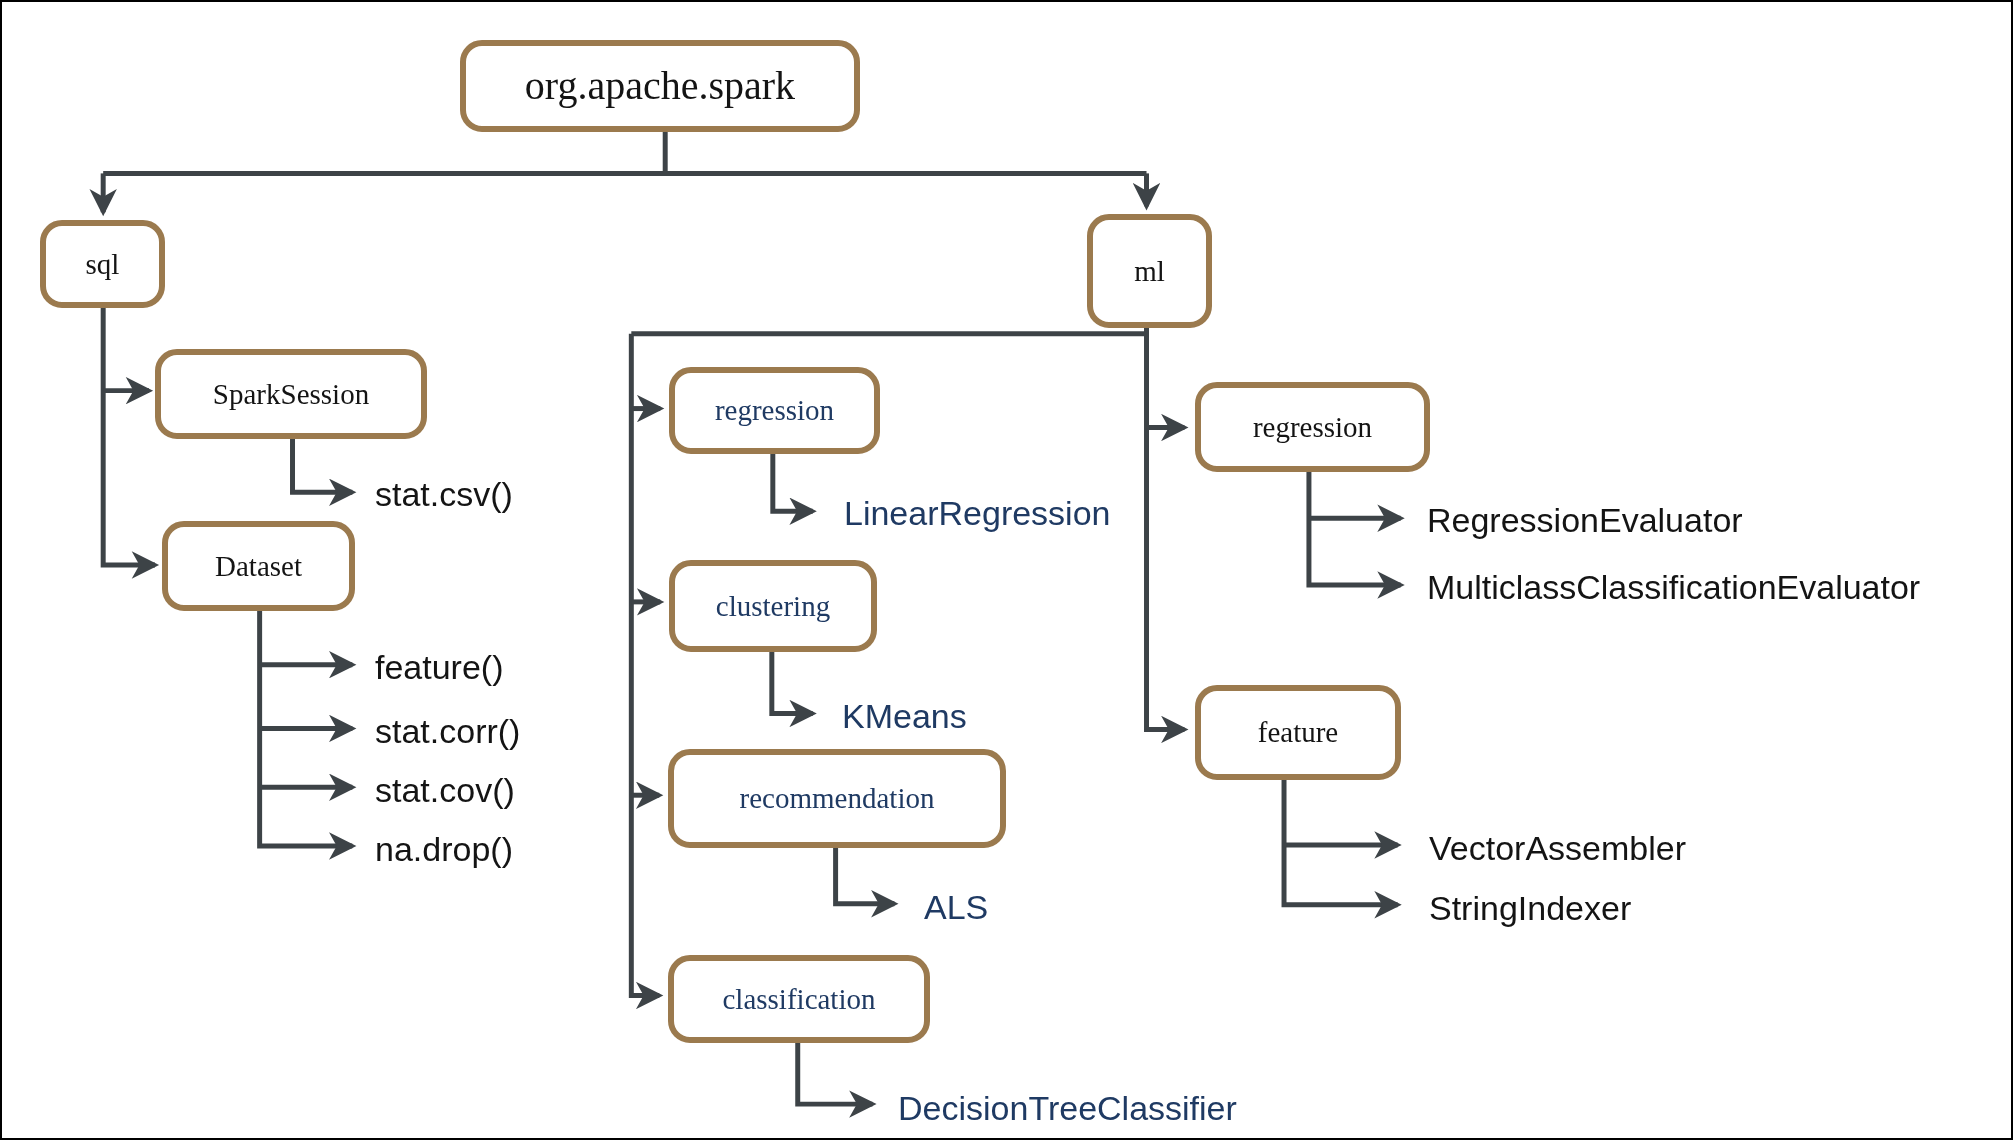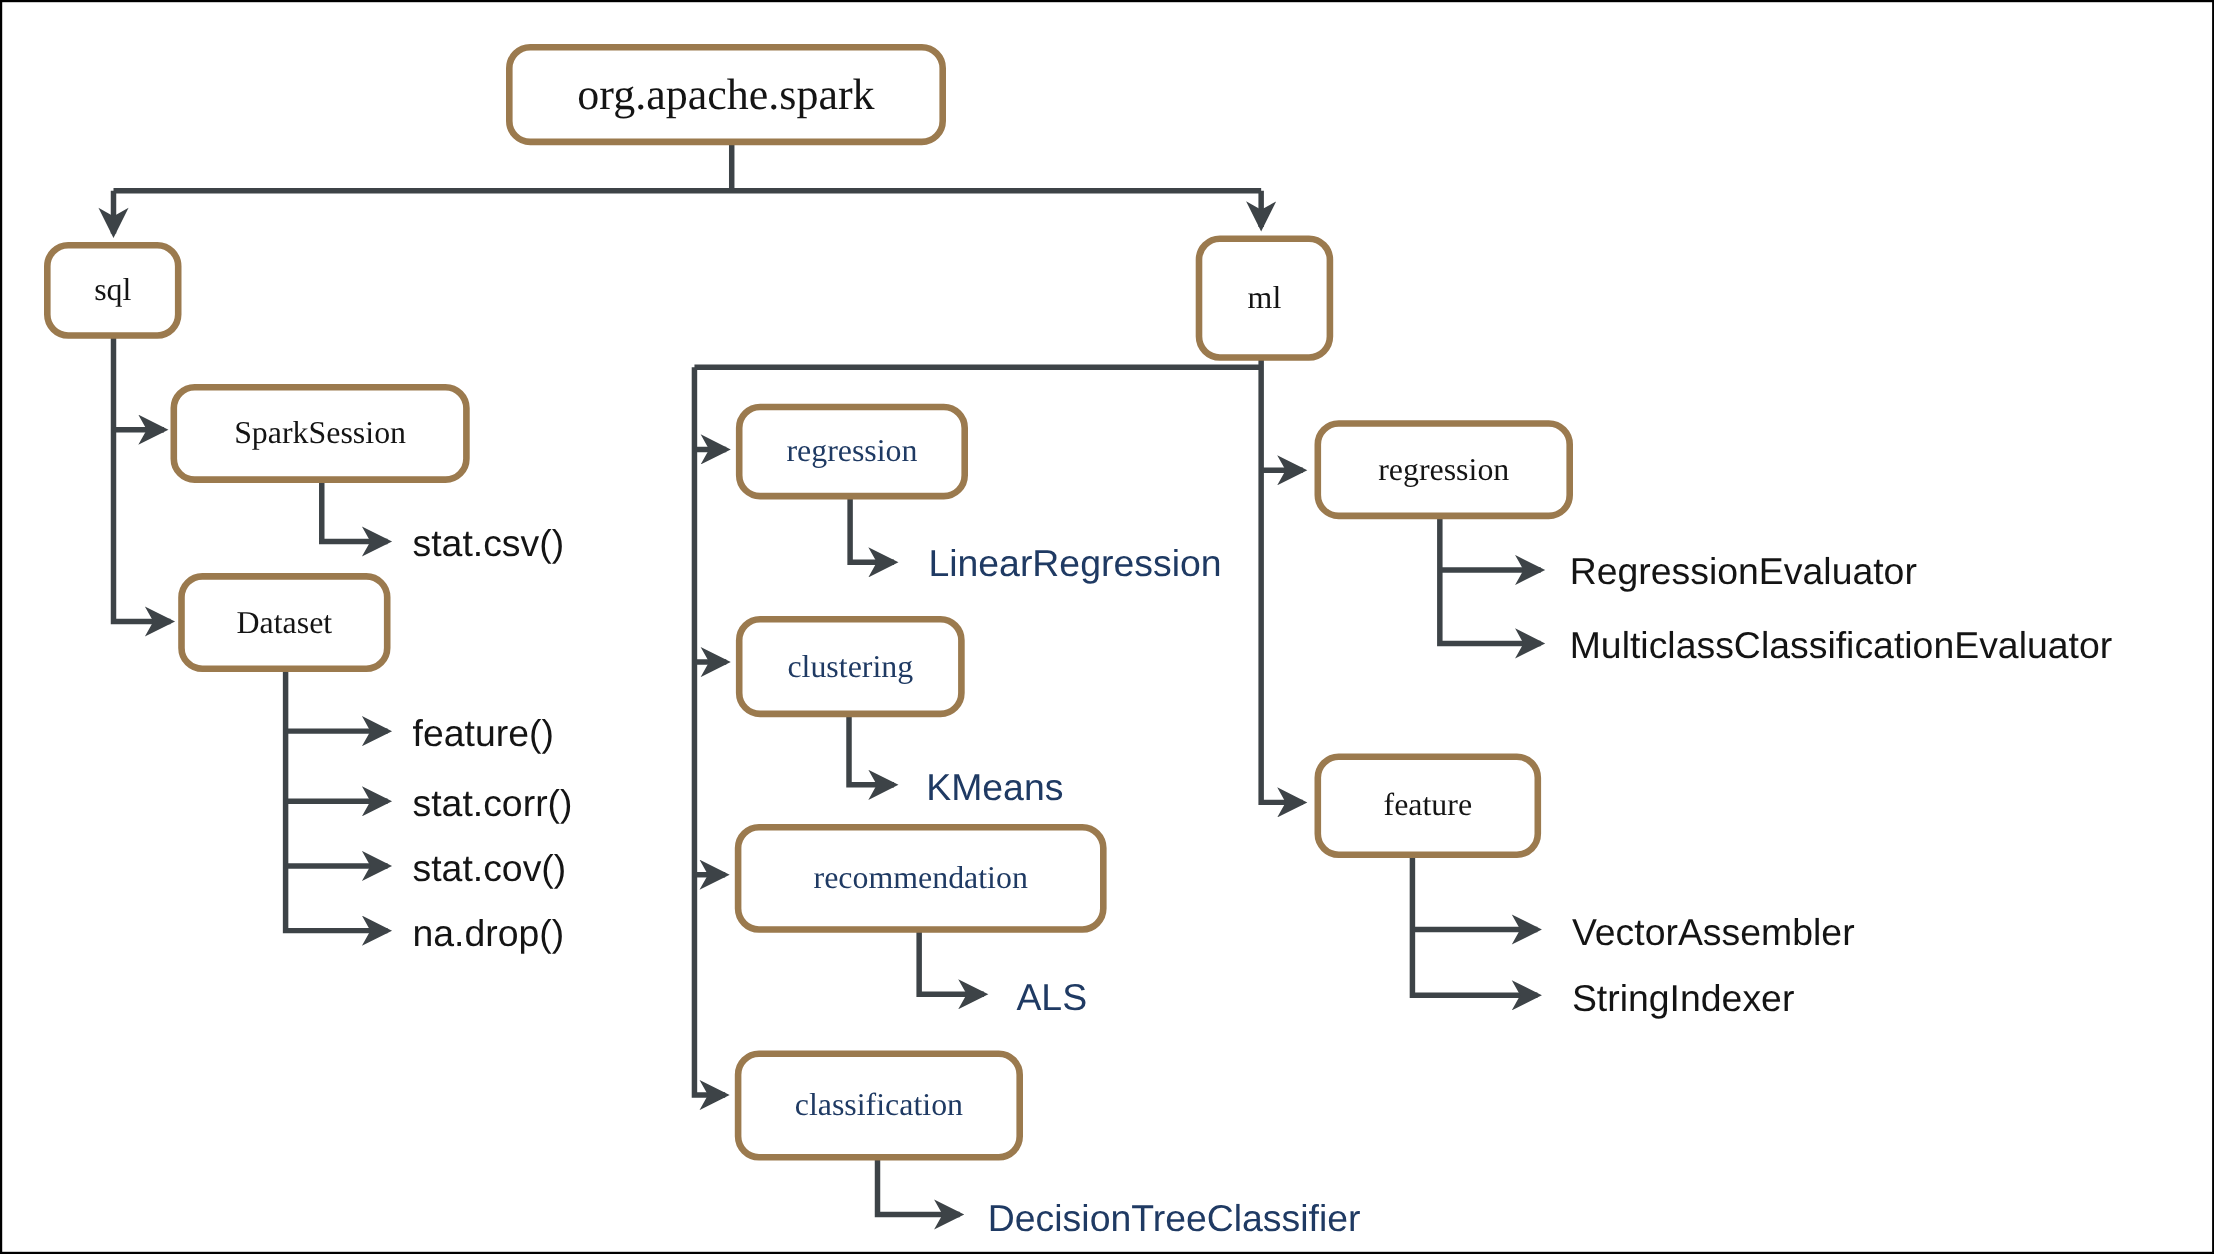--- a/index.html
+++ b/index.html
@@ -81,21 +81,21 @@
   <div class="node" style="left:160px;top:519px;width:193px;height:90px;">Dataset</div>
 
   <div class="node" style="left:1085px;top:212px;width:125px;height:114px;">ml</div>
 
   <div class="node navy" style="left:667px;top:365px;width:211px;height:87px;">regression</div>
 
   <div class="node navy" style="left:667px;top:558px;width:208px;height:92px;">clustering</div>
 
   <div class="node navy" style="left:666px;top:747px;width:338px;height:99px;">recommendation</div>
 
-  <div class="node navy" style="left:666px;top:953px;width:262px;height:100px;">classification</div>
+  <div class="node navy" style="left:666px;top:953px;width:262px;height:88px;">classification</div>
 
   <div class="node" style="left:1193px;top:380px;width:235px;height:90px;">regression</div>
 
   <div class="node" style="left:1193px;top:683px;width:206px;height:95px;">feature</div>
 
   <div class="leaf" style="left:373px;top:492px;">stat.csv()</div>
   <div class="leaf" style="left:373px;top:665px;">feature()</div>
   <div class="leaf" style="left:373px;top:729px;">stat.corr()</div>
   <div class="leaf" style="left:373px;top:788px;">stat.cov()</div>
   <div class="leaf" style="left:373px;top:847px;">na.drop()</div>

